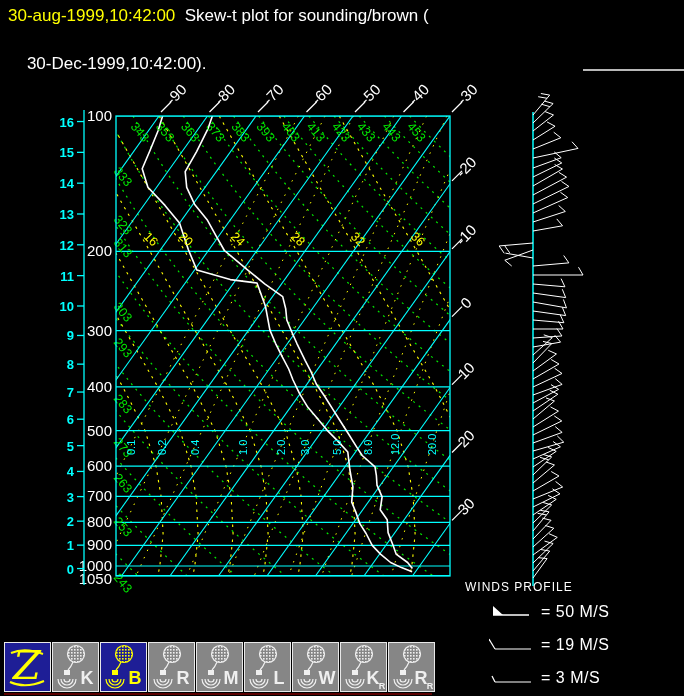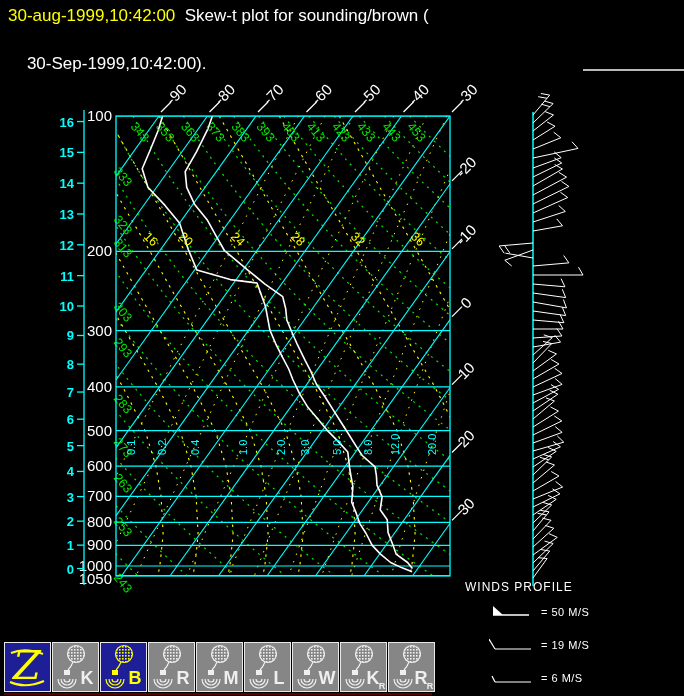--- a/index.html
+++ b/index.html
@@ -6,33 +6,33 @@
     font-family:"Liberation Sans",sans-serif;}
   #stage{position:relative;width:684px;height:648px;background:#000;}
   #title{position:absolute;left:8px;top:4px;font-size:17px;line-height:24px;color:#fff;white-space:pre;}
   #title .ts{color:#ffff00;}
   #top-rule{position:absolute;left:583px;top:69px;width:101px;height:2px;background:#b8b8b8;}
   #plot-svg{position:absolute;left:0;top:0;}
   #legend{position:absolute;left:465px;top:580px;color:#fff;}
   #legend .lg-title{font-size:12px;letter-spacing:1px;margin-bottom:10px;}
   #legend .lg-row{display:flex;align-items:center;margin:0 0 17px 24px;height:16px;}
   #legend .lg-row svg{margin-right:8px;}
-  #legend .lg-label{font-size:11px;letter-spacing:.5px;}
+  #legend .lg-label{font-size:16px;letter-spacing:.5px;}
   #toolbar{position:absolute;left:4px;top:642px;display:flex;}
   .tb-btn{width:47px;height:50px;border:1px solid #e8e8e8;margin-right:1px;box-sizing:border-box;
     background:#868686;cursor:pointer;padding:0;}
   .tb-btn.sel{background:#1e1e96;}
   #bottom-rule{position:absolute;left:4px;top:693px;width:428px;height:2px;background:#5c0000;}
 </style>
 </head>
 <body>
 
 <div id="stage">
   <div id="title"><span class="ts">30-aug-1999,10:42:00</span><span>  Skew-t plot for sounding/brown (</span><br>
-    <span>30-Sep-1999,10:42:00).</span></div>
+    <span>30-Dec-1999,10:42:00).</span></div>
 
   <div id="top-rule"></div>
 
   <svg id="plot-svg" width="684" height="696">
       <defs>
         <clipPath id="plotclip">
           <rect x="116" y="116" width="334" height="460"></rect>
         </clipPath>
       </defs>
       <g clip-path="url(#plotclip)">
@@ -464,21 +464,21 @@
         <line x1="6" y1="11" x2="42" y2="11" stroke="#fff" stroke-width="1.2"></line>
         <line x1="6" y1="11" x2="0" y2="1" stroke="#fff" stroke-width="1.2"></line>
       </svg>
       <span class="lg-label">= 19 M/S</span>
     </div>
     <div class="lg-row">
       <svg width="44" height="14">
         <line x1="6" y1="11" x2="42" y2="11" stroke="#fff" stroke-width="1.2"></line>
         <line x1="6" y1="11" x2="3" y2="5" stroke="#fff" stroke-width="1.2"></line>
       </svg>
-      <span class="lg-label">= 6 M/S</span>
+      <span class="lg-label">= 3 M/S</span>
     </div>
   </div>
 
   <div id="toolbar">
       <button class="tb-btn sel"><svg width="45" height="48">
           <text x="22" y="36" text-anchor="middle" font-family="&quot;DejaVu Serif&quot;,serif" font-style="italic" font-size="40" fill="#ffff00">Z</text>
           <path d="M5 39 Q 20 46 39 38" stroke="#ffff00" stroke-width="2" fill="none"></path>
           <path d="M6 10 Q 20 4 38 11" stroke="#ffff00" stroke-width="2" fill="none"></path>
         </svg></button>
       <button class="tb-btn"><svg width="45" height="48">

